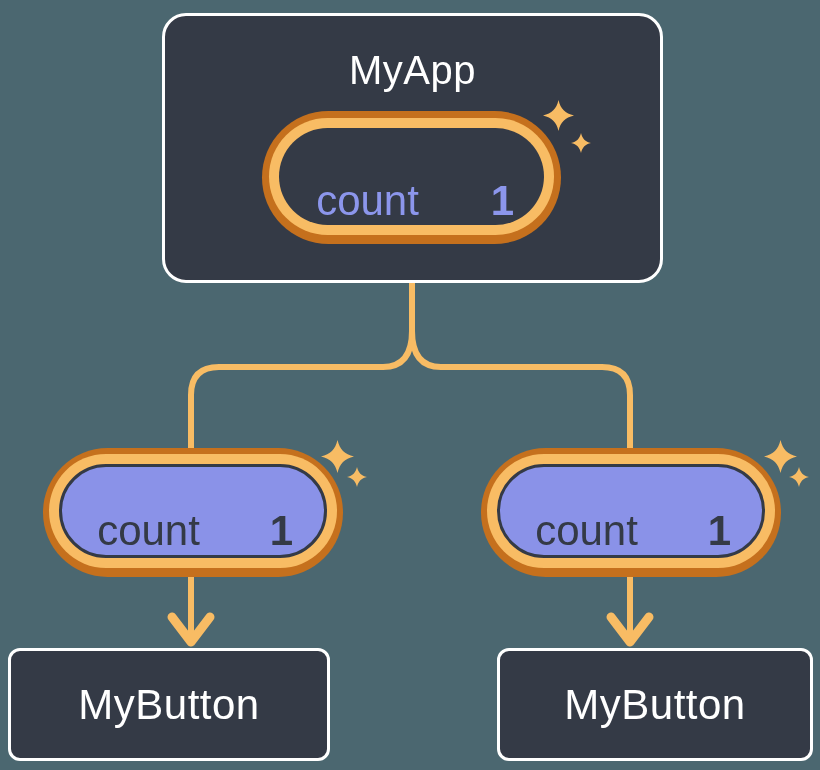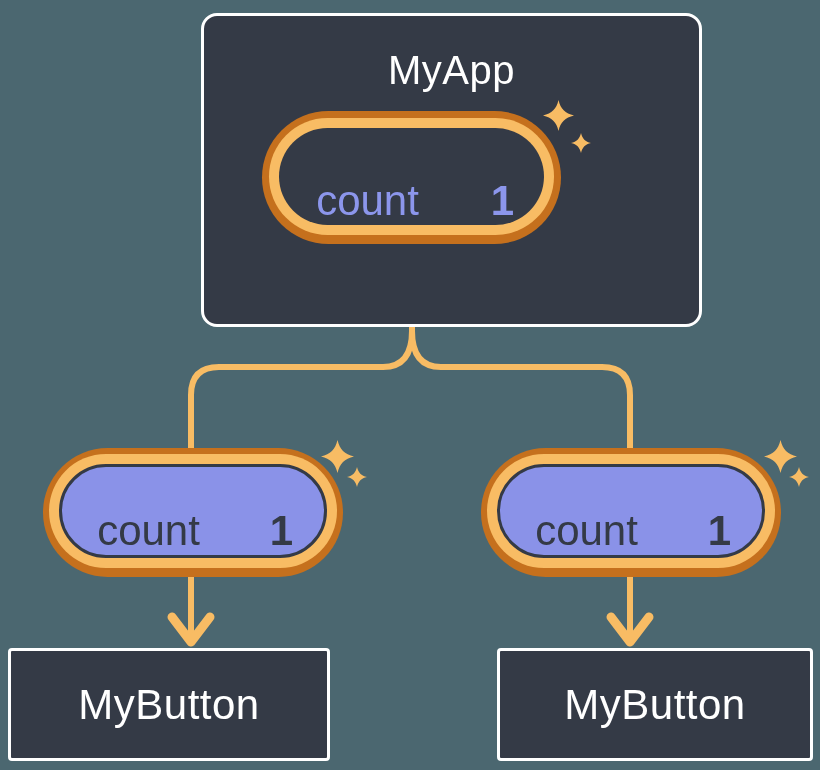--- a/index.html
+++ b/index.html
@@ -46,34 +46,33 @@
   }
 
   .card {
     position: absolute;
     background: var(--card);
     border: 3px solid var(--card-border);
     z-index: 2;
   }
   .app-card {
     left: 162px; top: 13px;
-    width: 501px; height: 314px;
-    border-radius: 16px;
-    margin-left: 39px;
+    width: 501px; height: 270px;
+    border-radius: 24px;
   }
   .app-card .card-title {
     margin-top: 32px;
     text-align: center;
     color: var(--white-text);
     font-size: 40px;
     font-weight: 500;
     letter-spacing: 0.5px;
   }
   .button-card {
-    border-radius: 4px;
+    border-radius: 12px;
     display: flex;
     align-items: center;
     justify-content: center;
   }
   .button-card-left  { left: 8px;   top: 648px; width: 322px; height: 113px; }
   .button-card-right { left: 497px; top: 648px; width: 316px; height: 113px; }
   .button-card .card-title {
     color: var(--white-text);
     font-size: 42px;
     font-weight: 500;

